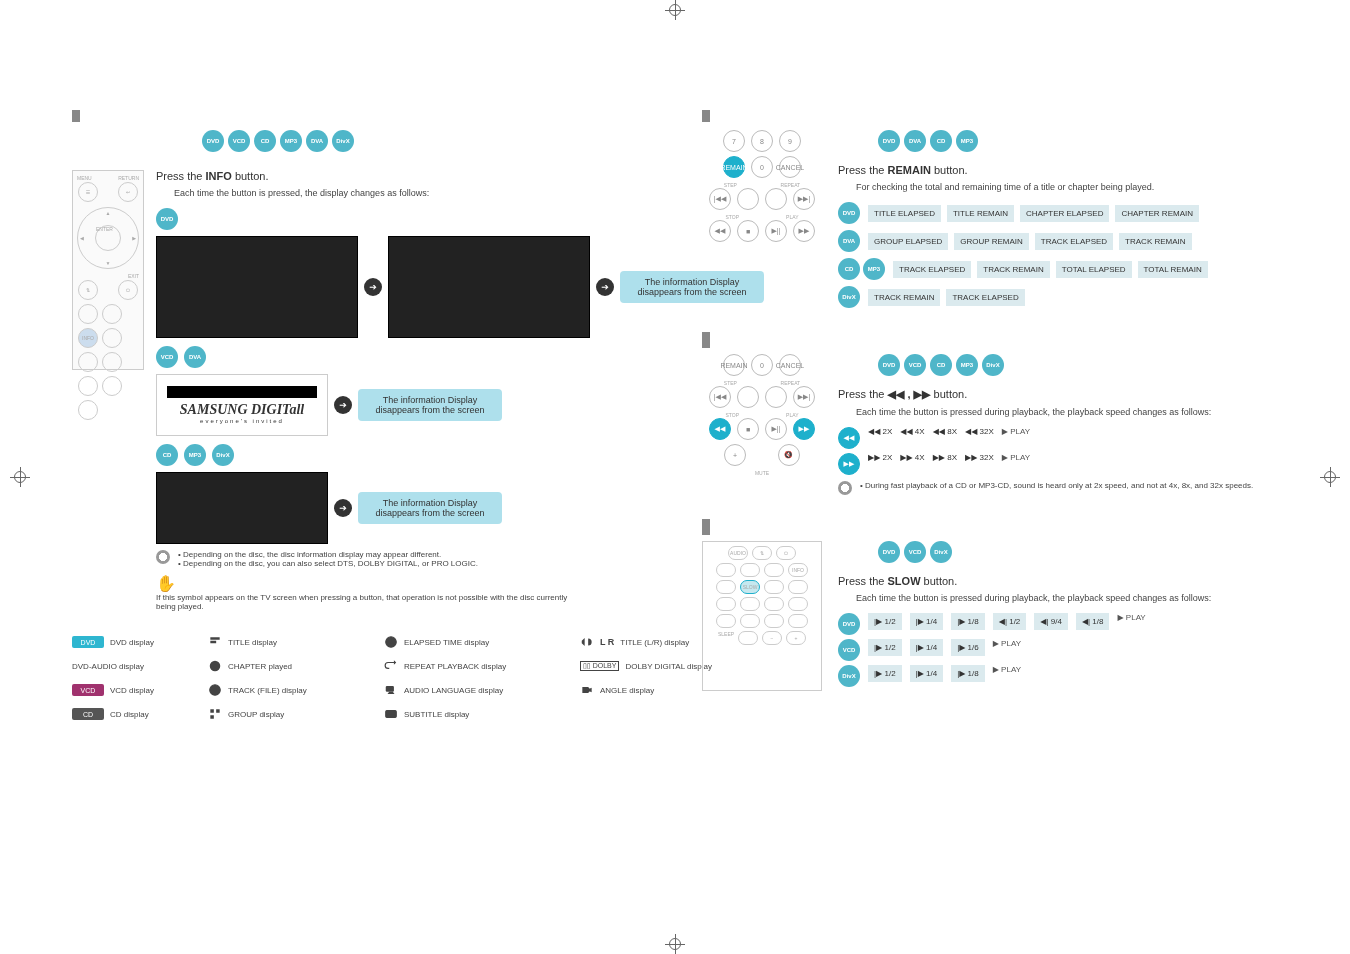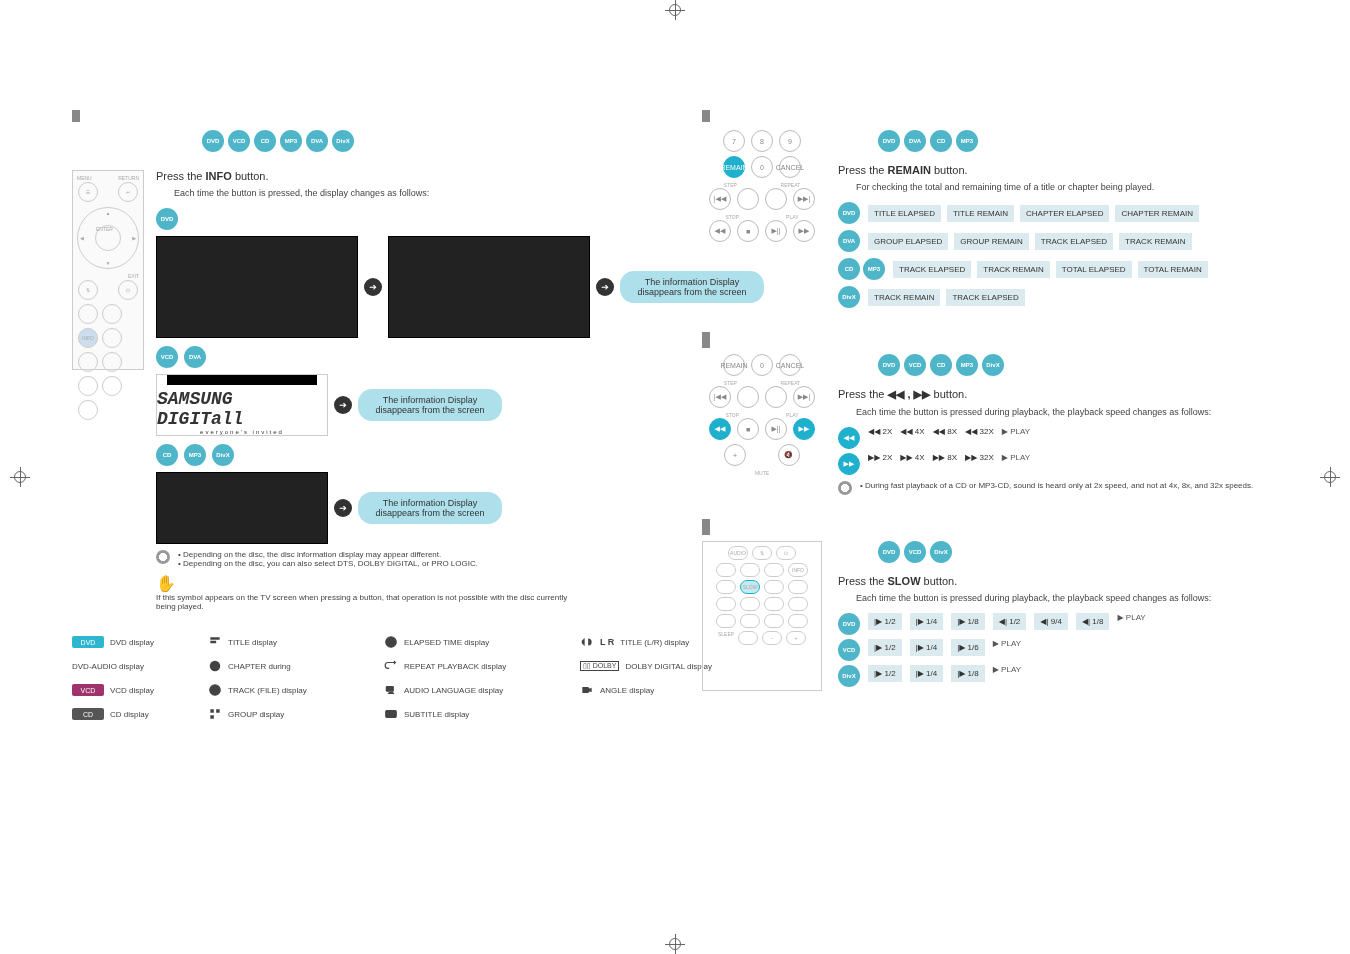--- a/index.html
+++ b/index.html
@@ -16,23 +16,23 @@
 .disc{width:22px;height:22px;border-radius:50%;background:#4fb6c9;display:inline-flex;align-items:center;justify-content:center;color:#fff;font-size:6px;font-weight:bold}
 .bar{display:flex;align-items:center;margin-bottom:6px}
 .bar .tabv{width:8px;height:16px;background:#888;margin-right:10px}
 .bar .txt{font-size:11px}
 .sub{font-size:9px;color:#444;margin:4px 0 10px 18px}
 .rowflex{display:flex;align-items:center;gap:6px;margin-bottom:6px}
 .arrowbtn{width:18px;height:18px;border-radius:50%;background:#333;color:#fff;display:inline-flex;align-items:center;justify-content:center;font-size:9px}
 .screenshot{width:200px;height:100px;background:#222;border:1px solid #000}
 .screenshot.small{height:70px;width:170px}
 .logo-box{width:170px;height:60px;background:#fff;border:1px solid #ccc;display:flex;flex-direction:column;align-items:center;justify-content:center}
-.logo-text{font-family:Liberation Mono, monospace;font-weight:bold;font-style:italic;font-size:18px}
+.logo-text{font-family:Liberation Serif, serif;font-weight:bold;font-style:italic;font-size:14px}
 .logo-sub{font-size:6px;letter-spacing:2px}
-.info-box{background:#aee0ec;padding:6px 12px;font-size:9px;text-align:center;width:120px;border-radius:14px}
+.info-box{background:#aee0ec;padding:6px 12px;font-size:9px;text-align:center;width:120px;border-radius:4px}
 .note-row{display:flex;gap:8px;margin:6px 0}
 .note-icn{width:14px;height:14px;background:radial-gradient(circle,#fff 40%,#999 41%);border-radius:50%}
 .note-txt{font-size:8px;color:#444}
 .hand{font-size:16px}
 .legend{display:grid;grid-template-columns:130px 170px 190px 160px;column-gap:6px;row-gap:10px;font-size:8px;color:#444;margin-top:24px}
 .legend .cell{display:flex;align-items:center;gap:6px}
 .badge{display:inline-flex;align-items:center;justify-content:center;min-width:26px;height:12px;padding:0 3px;border-radius:2px;font-size:7px;color:#fff}
 .b-dvd{background:#2eb6d0}
 .b-cd{background:#555}
 .b-vcd{background:#a0326e}
@@ -212,21 +212,21 @@
         </div>
 
       <div class="cell">
           <span>DVD-AUDIO display</span>
         </div>
       <div class="cell">
           <svg class="icon" viewBox="0 0 24 24">
             <circle cx="12" cy="12" r="9"></circle>
             <circle cx="12" cy="12" r="3" fill="#fff"></circle>
           </svg>
-          <span>CHAPTER during</span>
+          <span>CHAPTER played</span>
         </div>
       <div class="cell">
           <svg class="icon" viewBox="0 0 24 24">
             <path d="M17 2l4 4-4 4V7H7a4 4 0 000 8h2v2H7a6 6 0 010-12h10z"></path>
           </svg>
           <span>REPEAT PLAYBACK display</span>
         </div>
       <div class="cell">
           <span style="border:1px solid #444;padding:0 2px;font-size:7px">▯▯ DOLBY</span>
           <span>DOLBY DIGITAL display</span>

